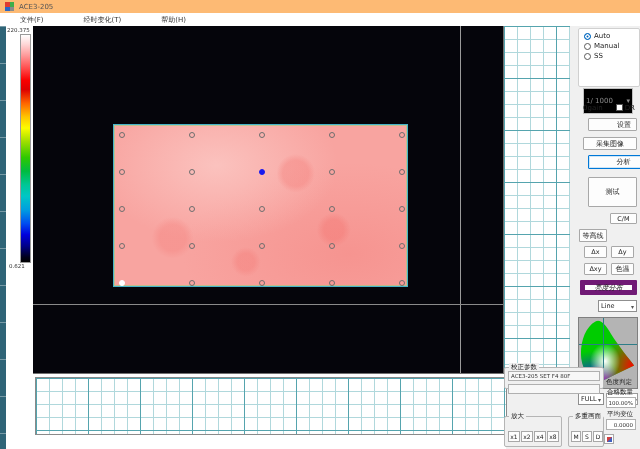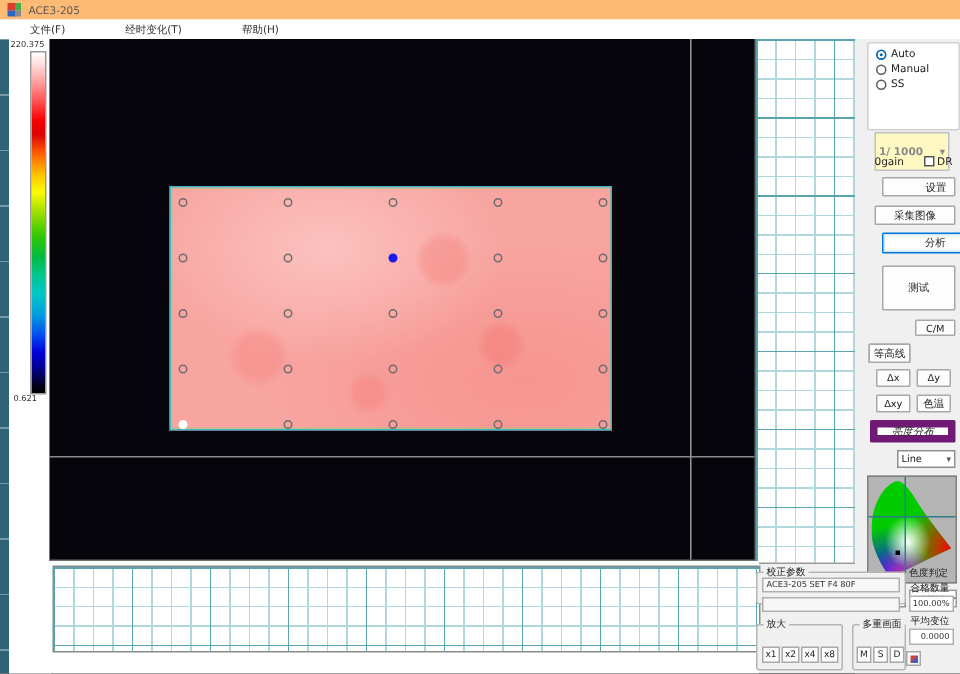--- a/index.html
+++ b/index.html
@@ -69,21 +69,21 @@
   #h-profile{left:35px;top:377px;width:470px;height:56px;border:1px solid #8a8a8a;}
   #bottom-left-panel{left:6px;top:374px;width:500px;height:75px;background:#ffffff;}
   #h-profile.gridbg,#v-profile.gridbg{}
 
   
   #control-col{left:570px;top:26px;width:70px;height:423px;background:#f0f0f0;}
   #exposure-panel{left:578px;top:28px;width:60px;height:57px;background:#ffffff;border:1px solid #d0d0d0;border-radius:2px;}
   .radio-row{position:absolute;left:5px;display:flex;align-items:center;gap:3px;}
   .radio{width:7px;height:7px;border:1px solid #5a5a5a;border-radius:50%;background:#fff;box-sizing:border-box;}
   .radio.sel{border-color:#0067c0;box-shadow:inset 0 0 0 1.5px #fff;background:#0067c0;}
-  #shutter-combo{left:583px;top:88px;width:50px;height:11px;background:#fef9c3;border:1px solid #c0c0c0;color:#8a8a8a;display:flex;align-items:center;justify-content:space-between;padding:12px 2px;box-sizing:border-box;font-weight:bold;}
+  #shutter-combo{left:583px;top:88px;width:50px;height:11px;background:#000000;border:1px solid #c0c0c0;color:#8a8a8a;display:flex;align-items:center;justify-content:space-between;padding:12px 2px;box-sizing:border-box;}
   #gain-row{left:583px;top:103px;width:52px;height:10px;display:flex;align-items:center;justify-content:space-between;}
   .checkbox{width:7px;height:7px;border:1px solid #555;background:#fff;display:inline-block;box-sizing:border-box;vertical-align:-1px;margin-right:2px;}
 
   .btn{position:absolute;background:#fdfdfd;border:1px solid #a8a8a8;border-radius:1px;
        display:flex;align-items:center;justify-content:center;font-size:7px;color:#222;box-sizing:border-box;}
   .btn.focus{border:1px solid #0078d7;box-shadow:inset 0 0 0 1px #cfe6f7;}
   .btn.active{border:5px solid #701a75;font-style:italic;}
   .combo{position:absolute;background:#ffffff;border:1px solid #8f8f8f;display:flex;align-items:center;justify-content:space-between;padding:0 2px;font-size:6.5px;box-sizing:border-box;}
   .combo .arr{color:#555;font-size:6px;}
 
@@ -106,21 +106,21 @@
   #cie-panel{left:578px;top:317px;width:60px;height:72px;background:#b4b4b4;border:1px solid #7f7f7f;box-sizing:border-box;}
   #cie-v{left:24px;top:0;width:1px;height:70px;background:#2d7d88;}
   #cie-h{left:0;top:26px;width:58px;height:1px;background:#2d7d88;}
   #cie-dot{left:18px;top:49px;width:3px;height:3px;background:#000;}
   #full-combo{left:578px;top:393px;width:26px;height:12px;}
   #cie-coords{left:606px;top:393px;width:32px;height:12px;background:#fff;border:1px solid #9a9a9a;font-size:4.3px;display:flex;align-items:center;padding:0 1px;box-sizing:border-box;color:#333;white-space:nowrap;overflow:hidden;}
 
   
   .groupbox{position:absolute;border:1px solid #b5b5b5;border-radius:2px;background:#f0f0f0;box-sizing:border-box;}
   .grouplabel{position:absolute;top:-5px;left:4px;background:#f0f0f0;padding:0 2px;font-size:6.5px;color:#222;}
-  #grp-correct{left:504px;top:381px;width:100px;height:22px;}
+  #grp-correct{left:504px;top:367px;width:100px;height:22px;}
   .field{position:absolute;background:#f7f7f7;border:1px solid #b0b0b0;font-size:5.5px;display:flex;align-items:center;padding:0 2px;box-sizing:border-box;color:#333;}
   #grp-mag{left:504px;top:416px;width:58px;height:31px;}
   #grp-multi{left:568px;top:416px;width:36px;height:31px;}
   .mini-btn{position:absolute;width:12px;height:11px;background:#fdfdfd;border:1px solid #a8a8a8;font-size:6px;display:flex;align-items:center;justify-content:center;box-sizing:border-box;}
 
   #lbl-judge{left:606px;top:378px;font-size:6.5px;}
   #lbl-pass{left:607px;top:388px;font-size:6.5px;}
   #val-pass{left:606px;top:397px;width:30px;height:11px;background:#fff;justify-content:flex-end;}
   #lbl-avg{left:607px;top:410px;font-size:6.5px;}
   #val-avg{left:606px;top:419px;width:30px;height:11px;background:#fff;justify-content:flex-end;}

